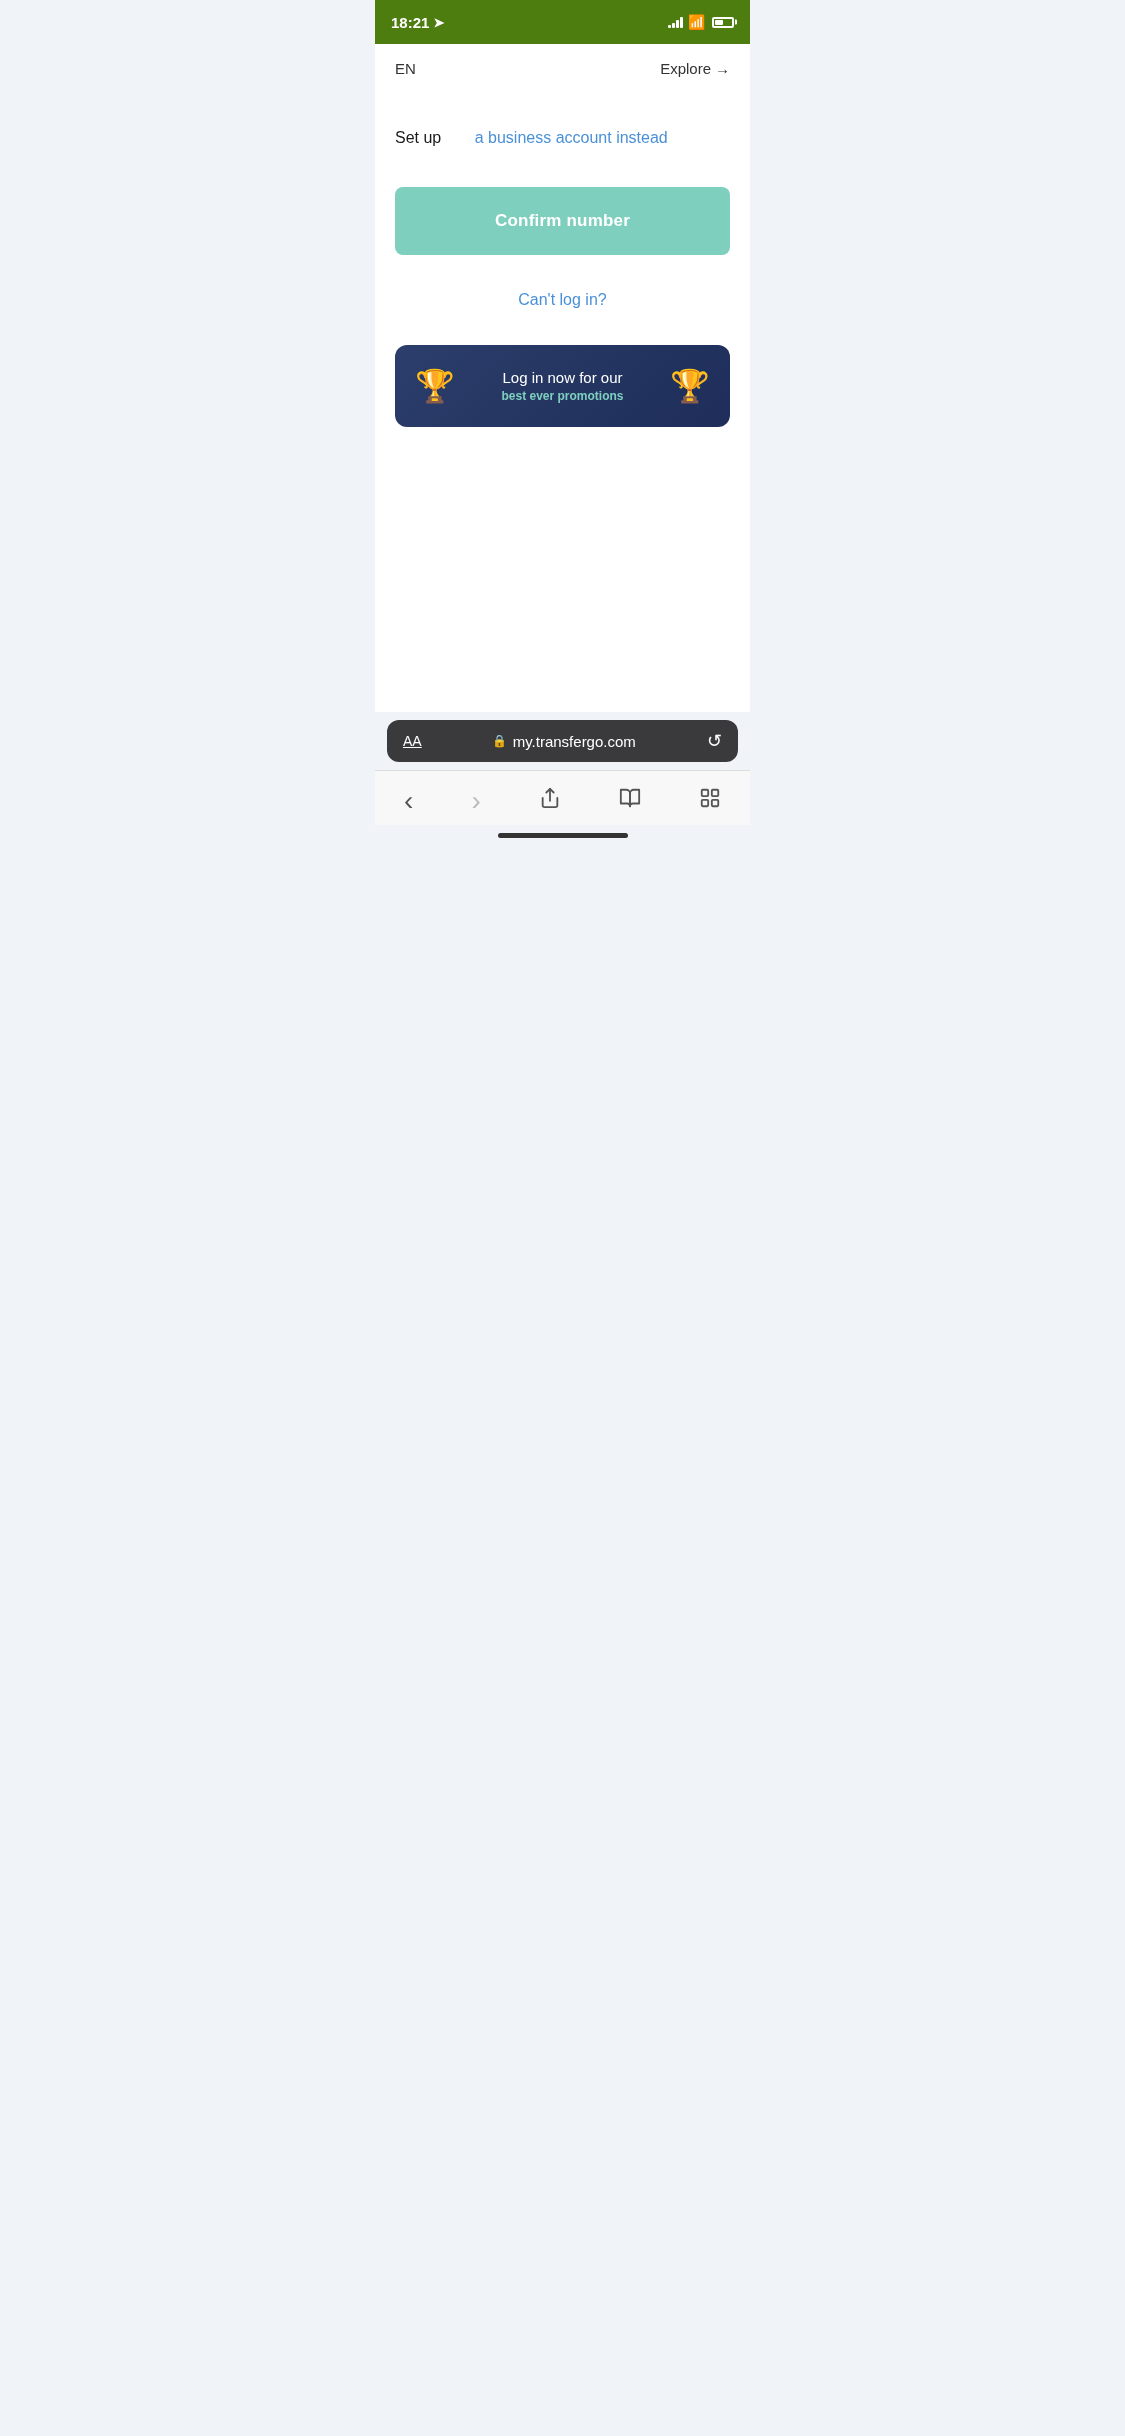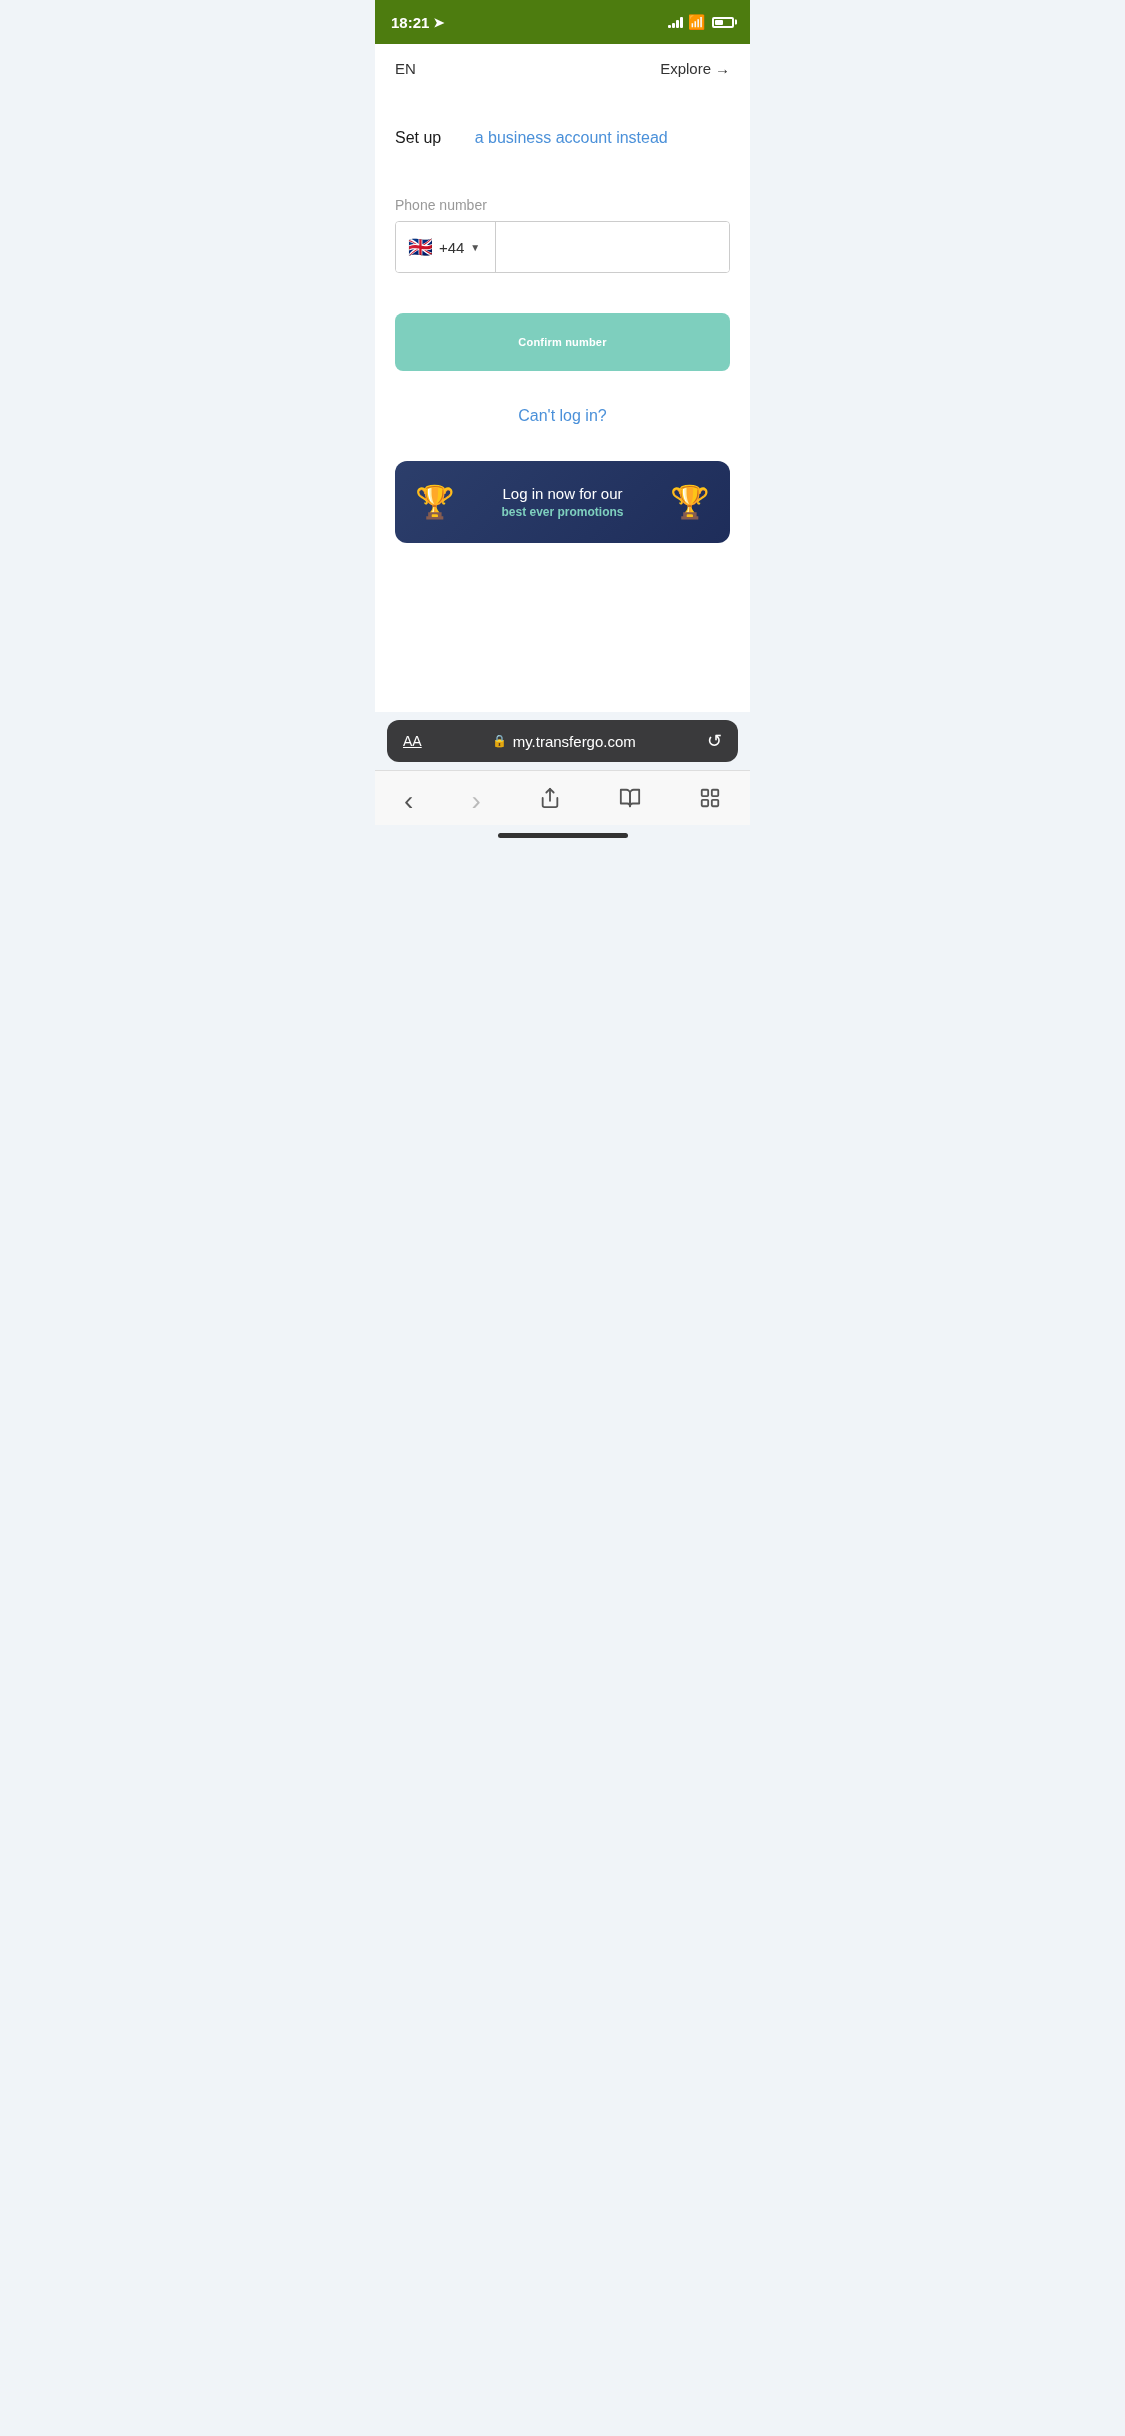--- a/index.html
+++ b/index.html
@@ -176,26 +176,26 @@
       font-size: 16px;
       background: white;
     }
 
     
     .confirm-section {
       padding: 20px 20px;
     }
     .confirm-btn {
       width: 100%;
-      height: 58px;
+      height: 68px;
       background: #7ecfbe;
       border: none;
       border-radius: 8px;
       color: white;
-      font-size: 11px;
+      font-size: 17px;
       font-weight: 600;
       cursor: pointer;
       letter-spacing: 0.2px;
     }
 
     
     .cant-login-section {
       padding: 16px 33px;
       text-align: center;
     }
@@ -344,31 +344,20 @@
       <span>→</span>
     </span>
   </div>
 
   <div class="hero-section">
     <p class="subtitle">
       <span>Set up </span><span class="subtitle-link">a business account instead</span>
     </p>
   </div>
 
-  <div class="phone-section">
-    <div class="phone-label">Phone number</div>
-    <div class="phone-input-row">
-      <div class="country-selector">
-        <span class="uk-flag">🇬🇧</span>
-        <span class="country-code">+44</span>
-        <span class="dropdown-arrow">▼</span>
-      </div>
-      <input type="tel" class="phone-number-input" placeholder="" style="">
-    </div>
-  </div>
 
   <div class="confirm-section">
     <button class="confirm-btn">Confirm number</button>
   </div>
 
   <div class="cant-login-section">
     <span class="cant-login-link">Can't log in?</span>
   </div>
 
   <div class="promo-banner">

